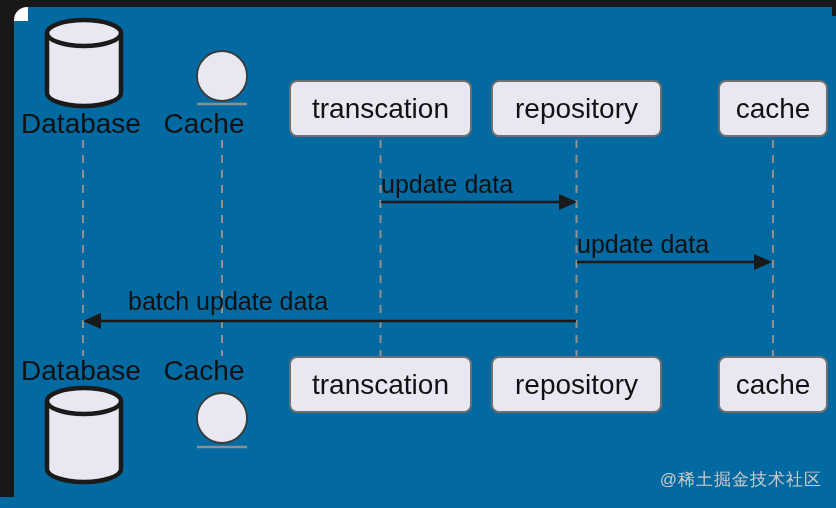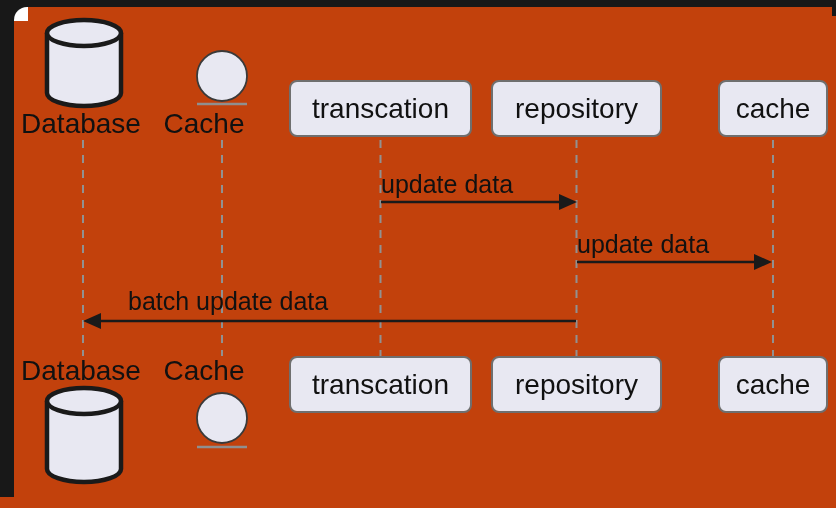--- a/index.html
+++ b/index.html
@@ -3,21 +3,21 @@
 <meta charset="utf-8">
 <style>
   * { margin: 0; padding: 0; box-sizing: border-box; }
   html, body { background: #ffffff; }
   body { font-family: "Liberation Sans", sans-serif; }
 
   .canvas {
     position: relative;
     width: 836px;
     height: 508px;
-    background: #c2410c;
+    background: #0369a1;
     overflow: hidden;
   }
 
   
   .frame-top    { position: absolute; left: 0; top: 0; width: 836px; height: 7px;  background: #181818; }
   .frame-left   { position: absolute; left: 0; top: 0; width: 14px;  height: 497px; background: #181818; }
   .frame-right  { position: absolute; right: 0; top: 0; width: 4px;  height: 16px; background: #181818; }
   .corner-black { position: absolute; left: 14px; top: 7px; width: 14px; height: 14px; background: #181818; }
   .corner-white { position: absolute; left: 14px; top: 7px; width: 14px; height: 14px; background: #ffffff; border-top-left-radius: 13px; }
 
@@ -125,20 +125,21 @@
   <div class="message-label" style="left:577px; top:232px; width:184px;">update data</div>
   <div class="message-label" style="left:128px; top:289px; width:240px;">batch update data</div>
 
   <div class="actor-label" style="left:8px; top:358px; width:146px;">Database</div>
   <div class="actor-label" style="left:154px; top:358px; width:100px;">Cache</div>
 
   <div class="participant-box" style="left:289px; top:356px; width:183px;">transcation</div>
   <div class="participant-box" style="left:491px; top:356px; width:171px;">repository</div>
   <div class="participant-box" style="left:718px; top:356px; width:110px;">cache</div>
 
+  <div class="watermark">@稀土掘金技术社区</div>
 
   <div class="corner-black"></div>
   <div class="corner-white"></div>
   <div class="frame-top"></div>
   <div class="frame-left"></div>
   <div class="frame-right"></div>
 
 </div>
 
 </body></html>

